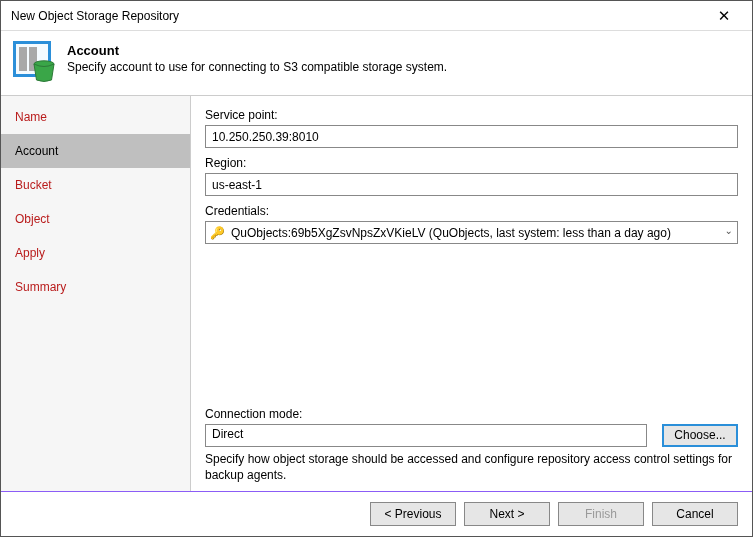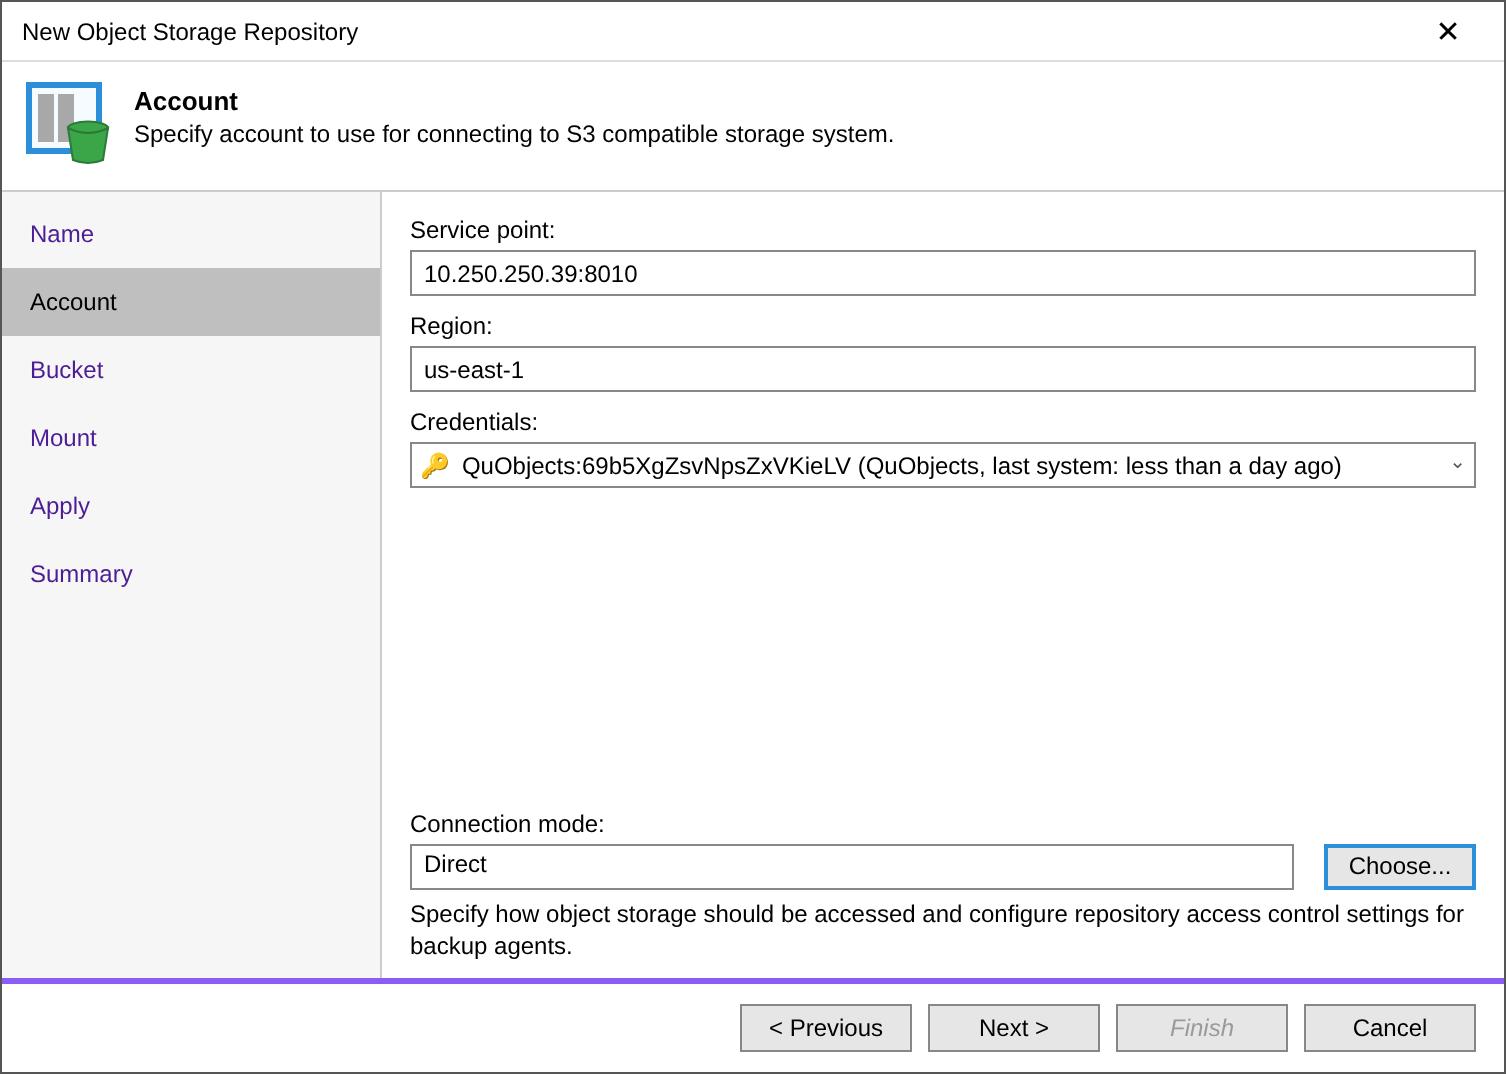--- a/index.html
+++ b/index.html
@@ -79,21 +79,21 @@
 }
 .sidebar {
   width: 190px;
   border-right: 1px solid #ccc;
   background: #f6f6f6;
   padding-top: 4px;
 }
 .sidebar .step {
   padding: 10px 14px;
   font-size: 12px;
-  color: #4c1d95;
+  color: #b91c1c;
   cursor: pointer;
 }
 .sidebar .step.active {
   background: #bfbfbf;
   color: #000;
 }
 .main {
   flex:1;
   padding: 12px 14px 8px 14px;
   display:flex;
@@ -139,42 +139,42 @@
   background: #e6e6e6;
   font-family: inherit;
   font-size: 12px;
   cursor:pointer;
   padding: 0 10px;
 }
 .btn.primary {
   border: 2px solid #2b8fd9;
   background: #e6e6e6;
 }
-.btn:disabled { color:#9a9a9a; cursor:default;font-style:italic; }
+.btn:disabled { color:#9a9a9a; cursor:default; }
 .link {
   color:#1a5fc8;
   text-decoration:none;
   cursor:pointer;
   font-size:12px;
 }
 .manage-row { text-align:center; margin-top:6px; }
 .spacer { flex:1; }
 .conn-block { margin-top: auto; }
 .conn-row { display:flex; gap:15px; align-items:center; }
 .conn-input {
   flex:1;
   height: 23px;
   border: 1px solid #888;
   padding: 2px 6px;
   font-size:12px;
   background:#fff;
 }
 .hint { font-size:12px; margin-top:4px; line-height:1.35; color:#000; }
 .footer {
-  border-top: 3px solid #8b5cf6;
+  border-top: 1px solid #8b5cf6;
   padding: 10px 14px;
   display:flex;
   justify-content:flex-end;
   gap:8px;
 }
 .footer .btn { min-width: 86px; height:24px; }
 </style>
 </head>
 <body>
 
@@ -199,21 +199,21 @@
       <div class="h1">Account</div>
       <div class="h2">Specify account to use for connecting to S3 compatible storage system.</div>
     </div>
   </div>
 
   <div class="body">
     <div class="sidebar">
       <div class="step">Name</div>
       <div class="step active">Account</div>
       <div class="step">Bucket</div>
-      <div class="step">Mount</div>
+      <div class="step">Object</div>
       <div class="step">Apply</div>
       <div class="step">Summary</div>
     </div>
 
     <div class="main">
 
       <div class="field">
         <label>Service point:</label>
         <input type="text" value="10.250.250.39:8010" style="">
       </div>

